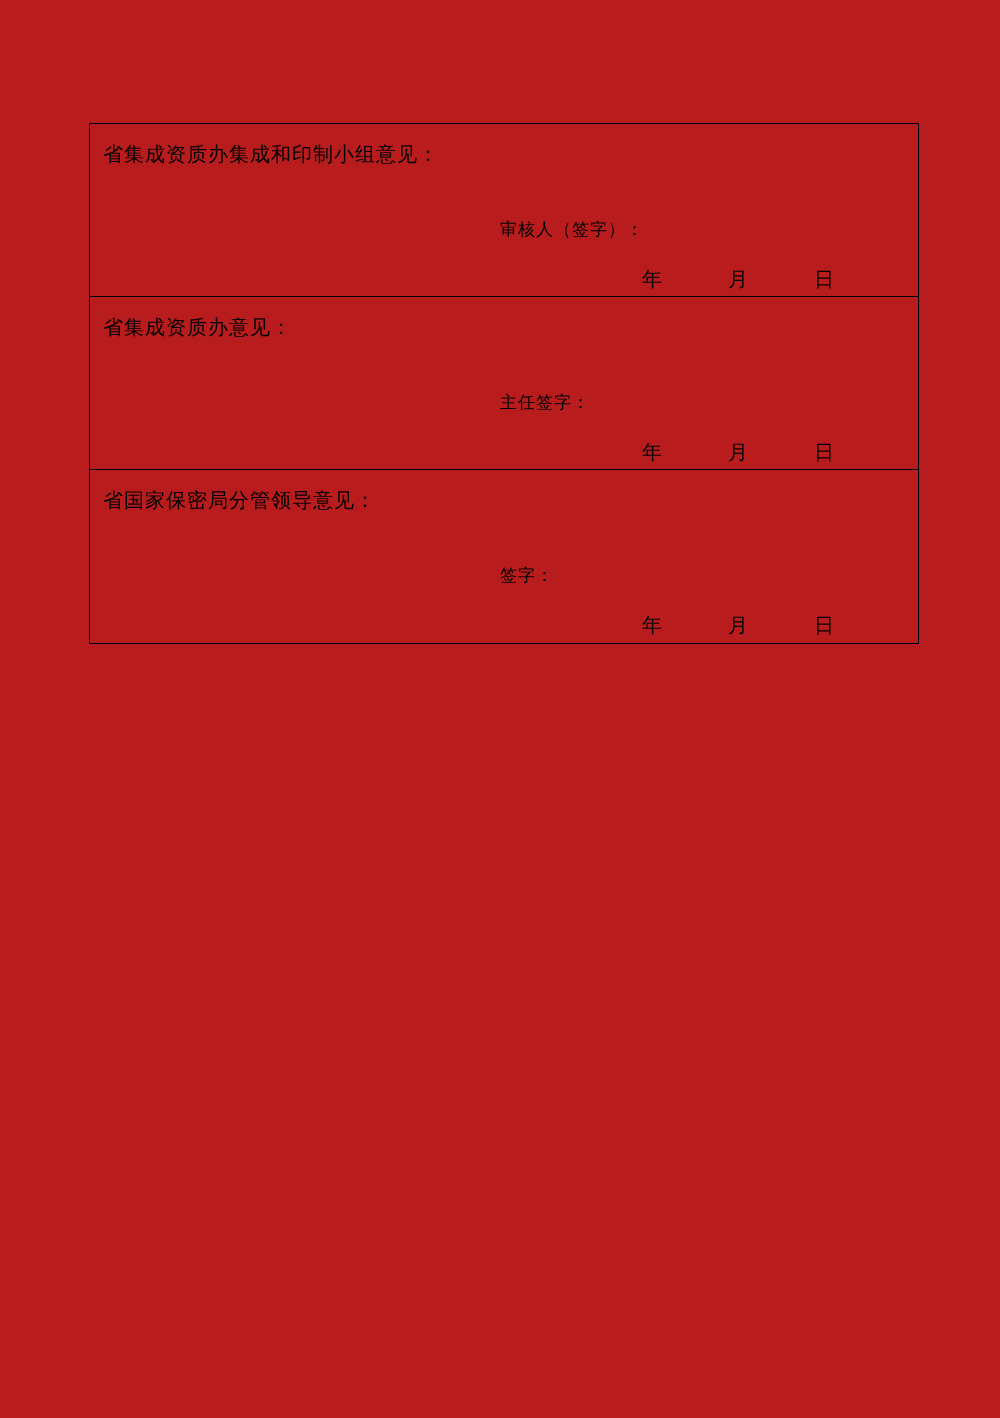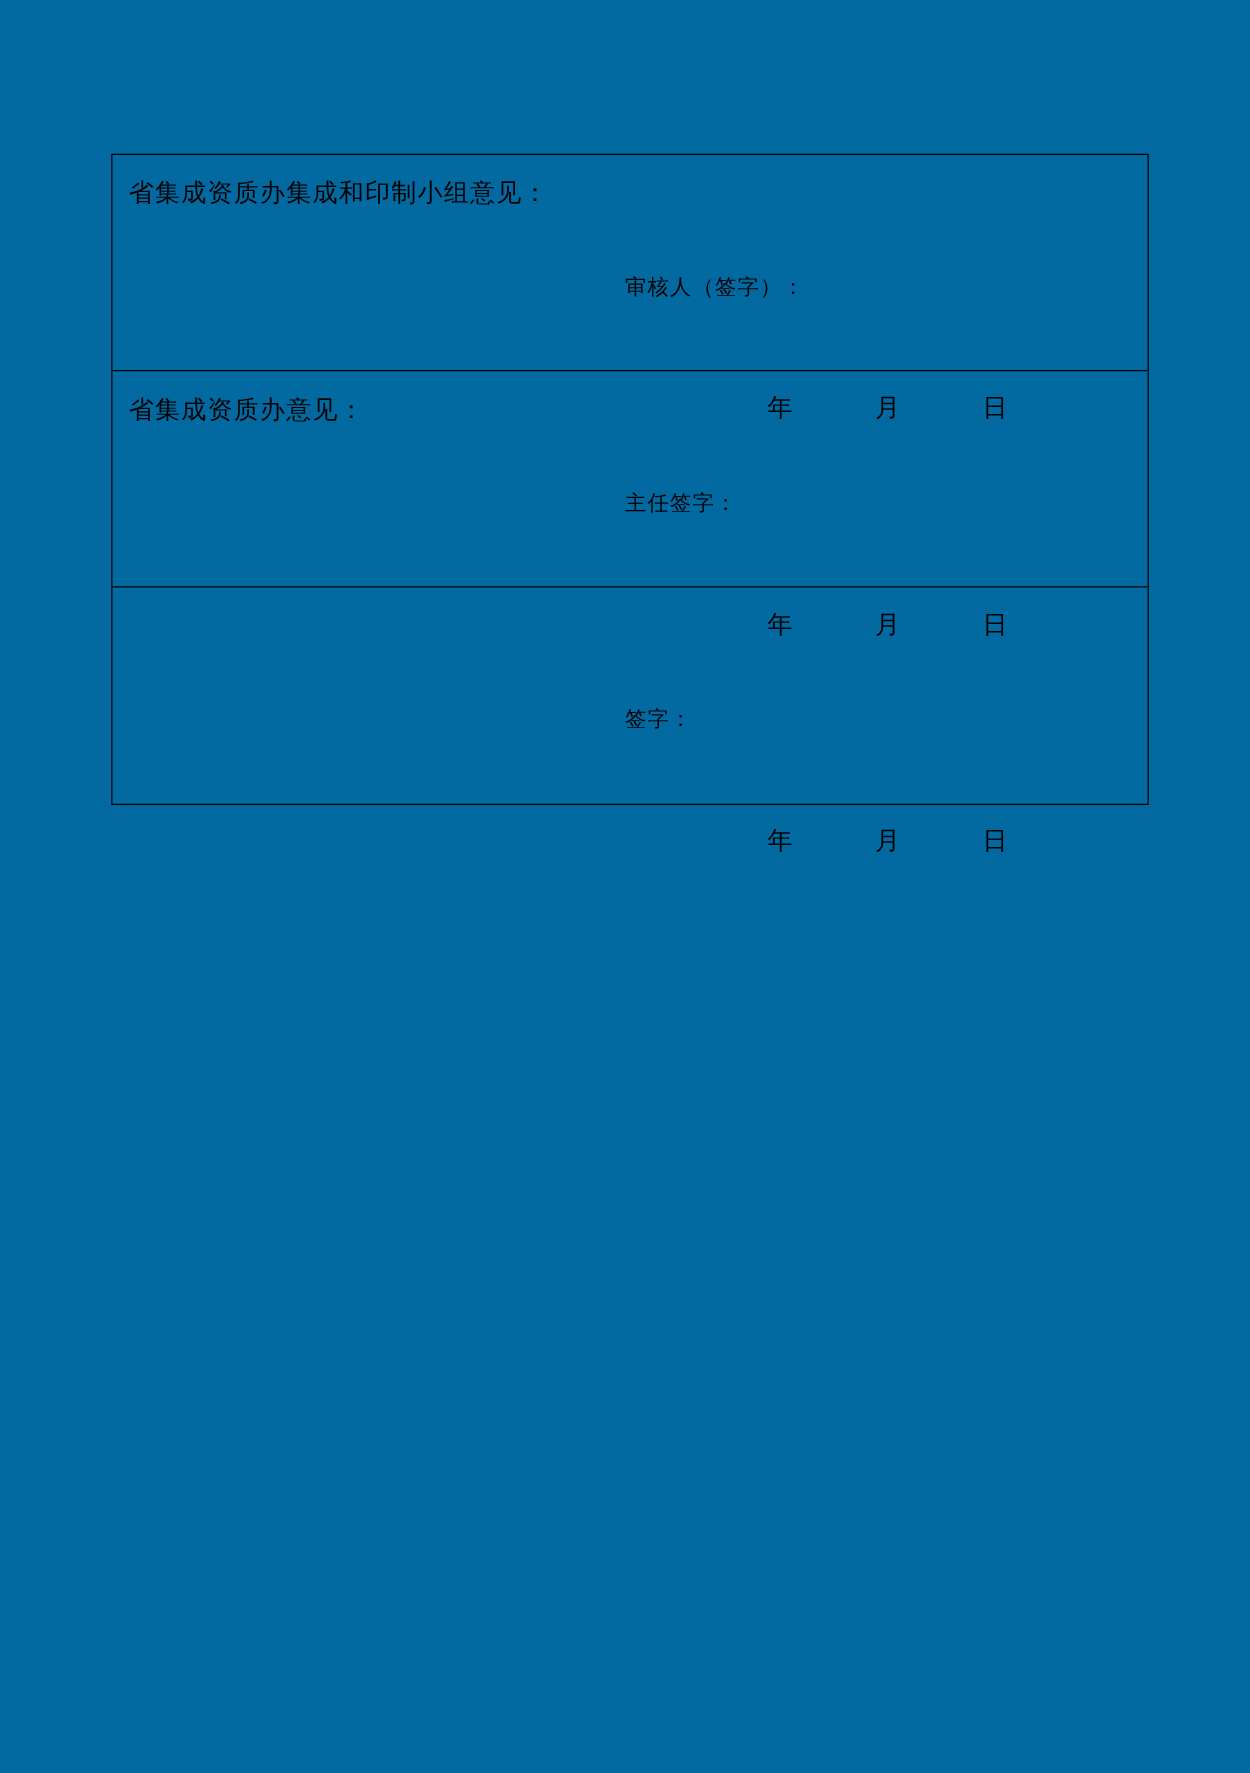--- a/index.html
+++ b/index.html
@@ -13,21 +13,21 @@
     font-family: "DejaVu Serif", "Liberation Serif", serif;
     color: #000000;
     position: relative;
     overflow: hidden;
   }
   .page {
     position: absolute;
     left: 0; top: 0;
     width: 1000px;
     height: 1418px;
-    background: #0369a1;
+    background: #b91c1c;
   }
   .form-table {
     position: absolute;
     left: 89px;
     top: 123px;
     width: 830px;
     border: 1px solid #000000;
     box-sizing: border-box;
   }
   .form-row {
@@ -52,25 +52,24 @@
   .sign-line {
     position: absolute;
     left: 410px;
     top: 94px;
     font-size: 17px;
     letter-spacing: 1px;
     white-space: nowrap;
   }
   .date-line {
     position: absolute;
-    left: 524px;
+    left: 552px;
     top: 142px;
     font-size: 20px;
     white-space: nowrap;
-    margin-top: 47px;
   }
   .date-line .dseg {
     display: inline-block;
     width: 86px;
     text-align: left;
   }
   .date-line .dseg:last-child {
     width: auto;
   }
 </style>
@@ -91,20 +90,21 @@
 
     <div class="form-row">
       <div class="row-title">省集成资质办意见：</div>
       <div class="sign-line">主任签字：</div>
       <div class="date-line">
         <span class="dseg">年</span><span class="dseg">月</span><span class="dseg">日</span>
       </div>
     </div>
 
     <div class="form-row">
+      <div class="row-title">省国家保密局分管领导意见：</div>
       <div class="sign-line">签字：</div>
       <div class="date-line">
         <span class="dseg">年</span><span class="dseg">月</span><span class="dseg">日</span>
       </div>
     </div>
 
   </div>
 
 </div>
 

